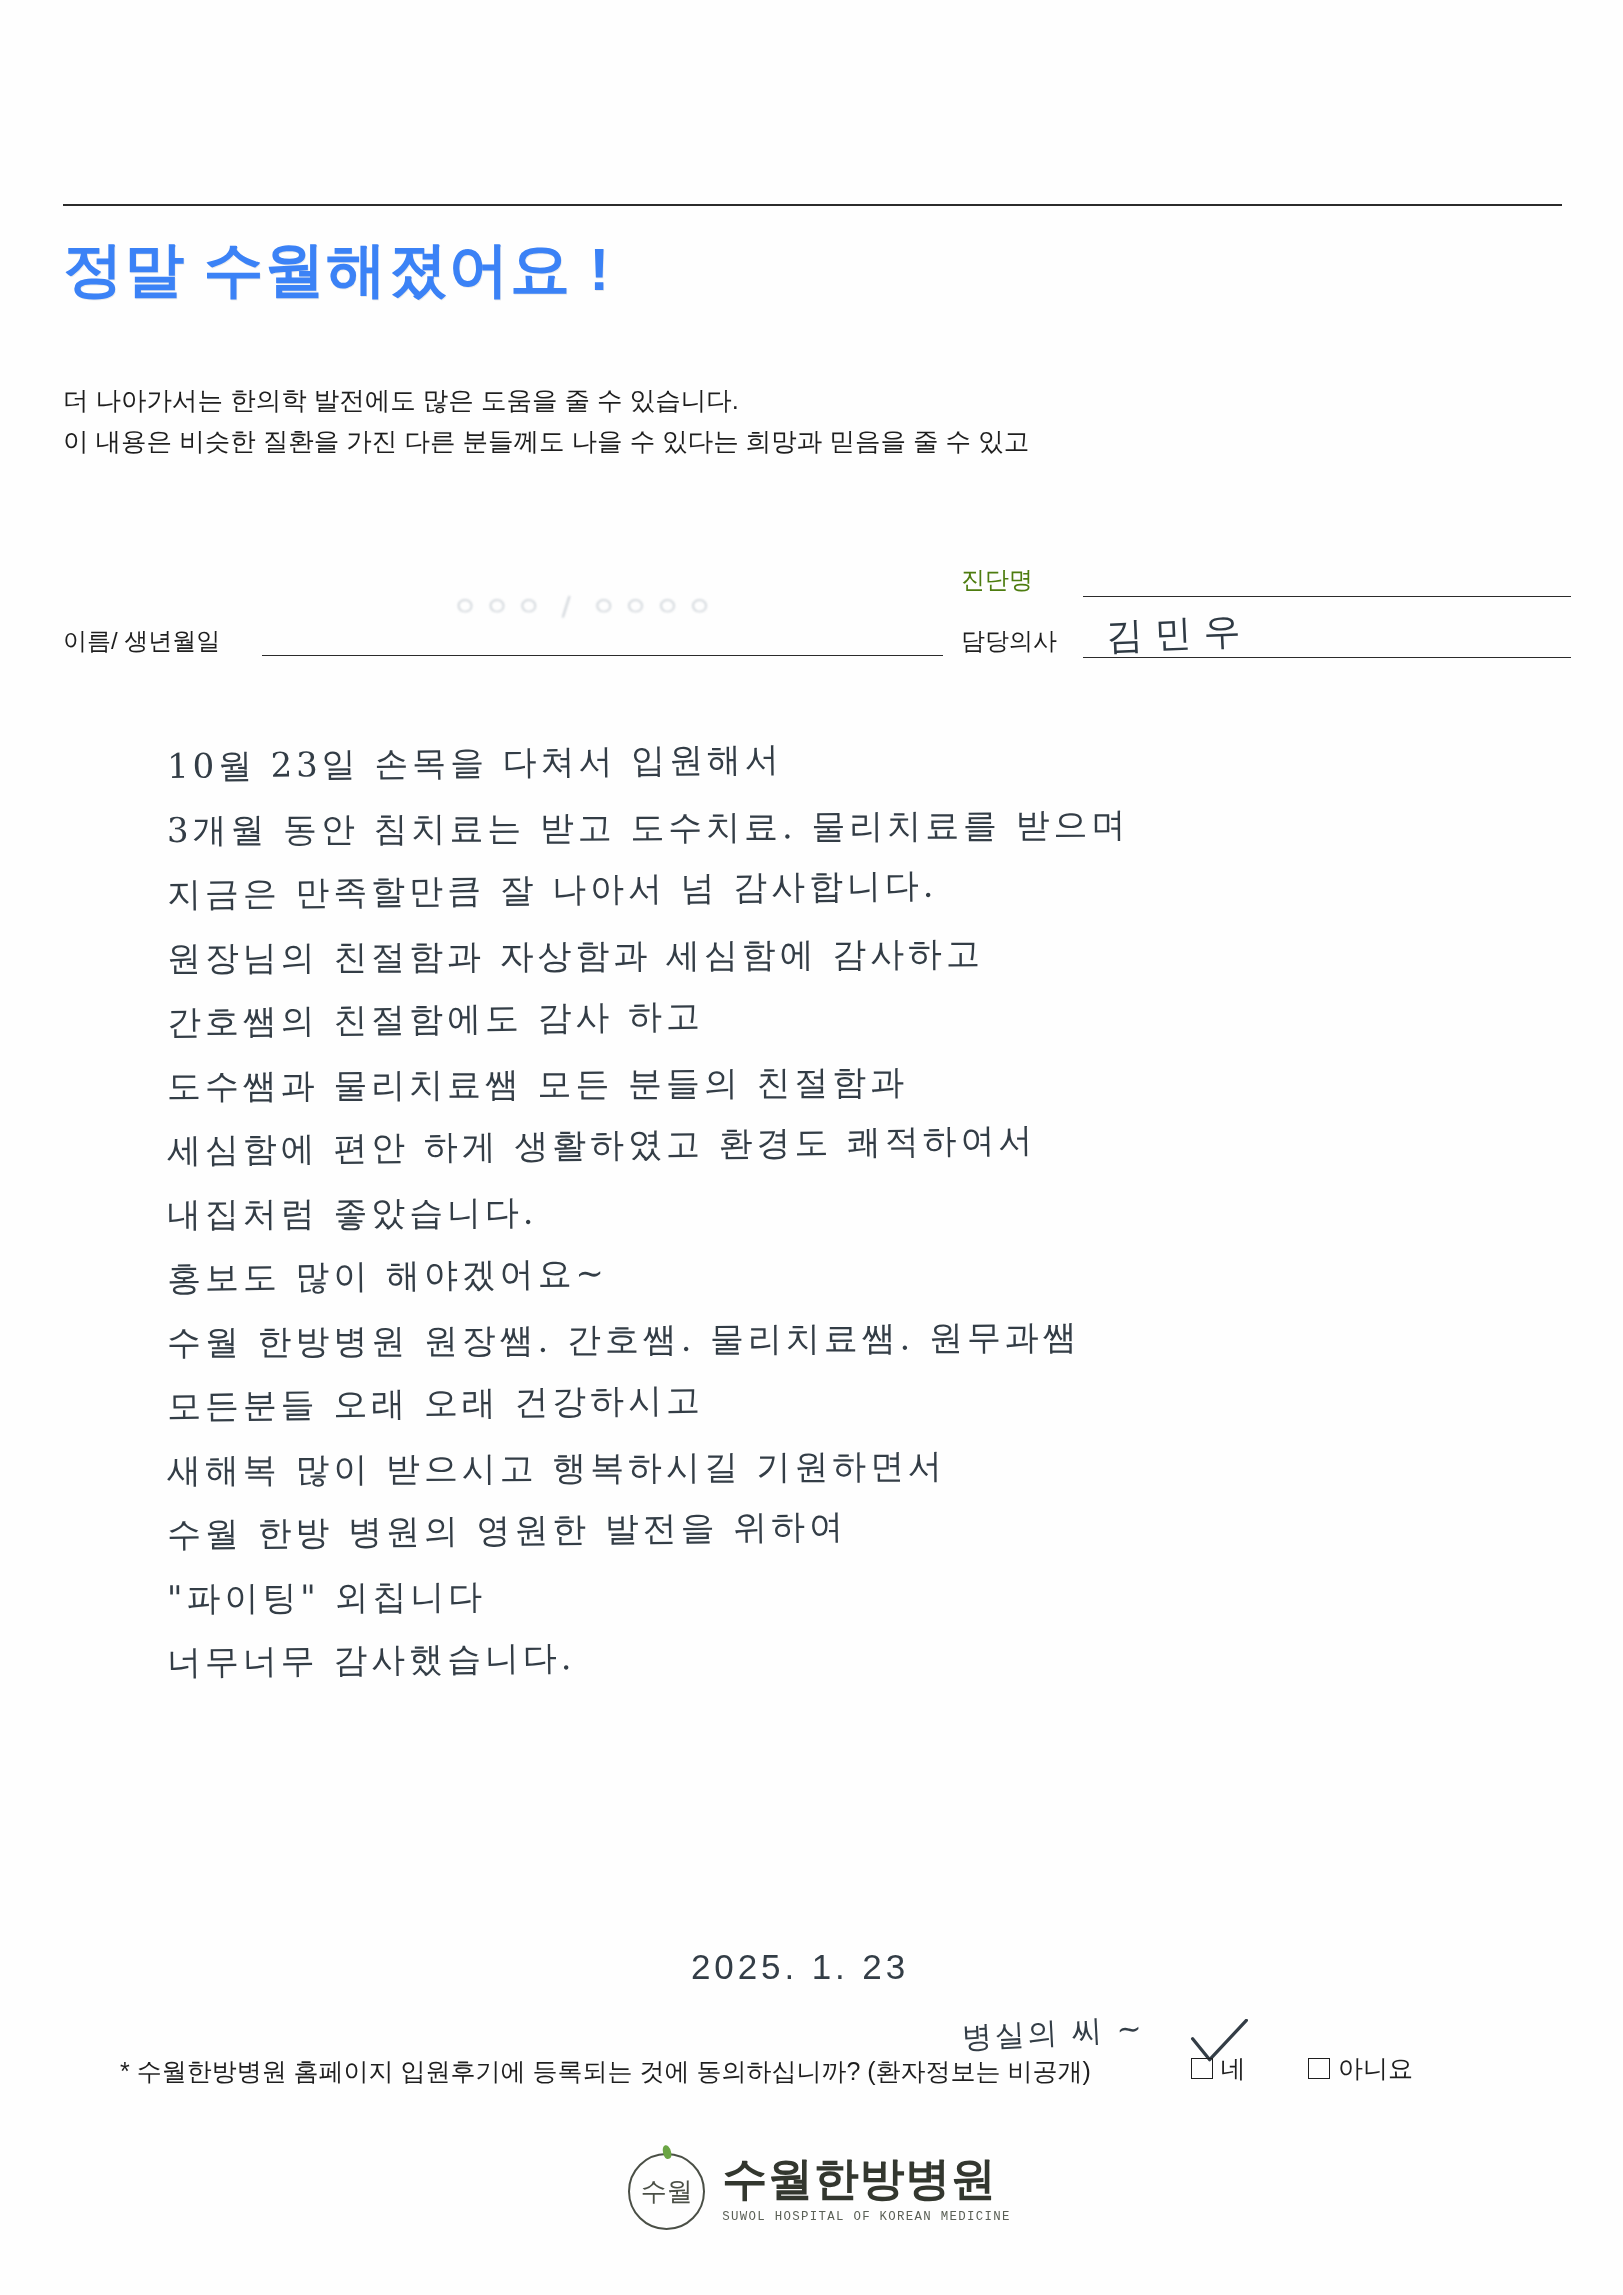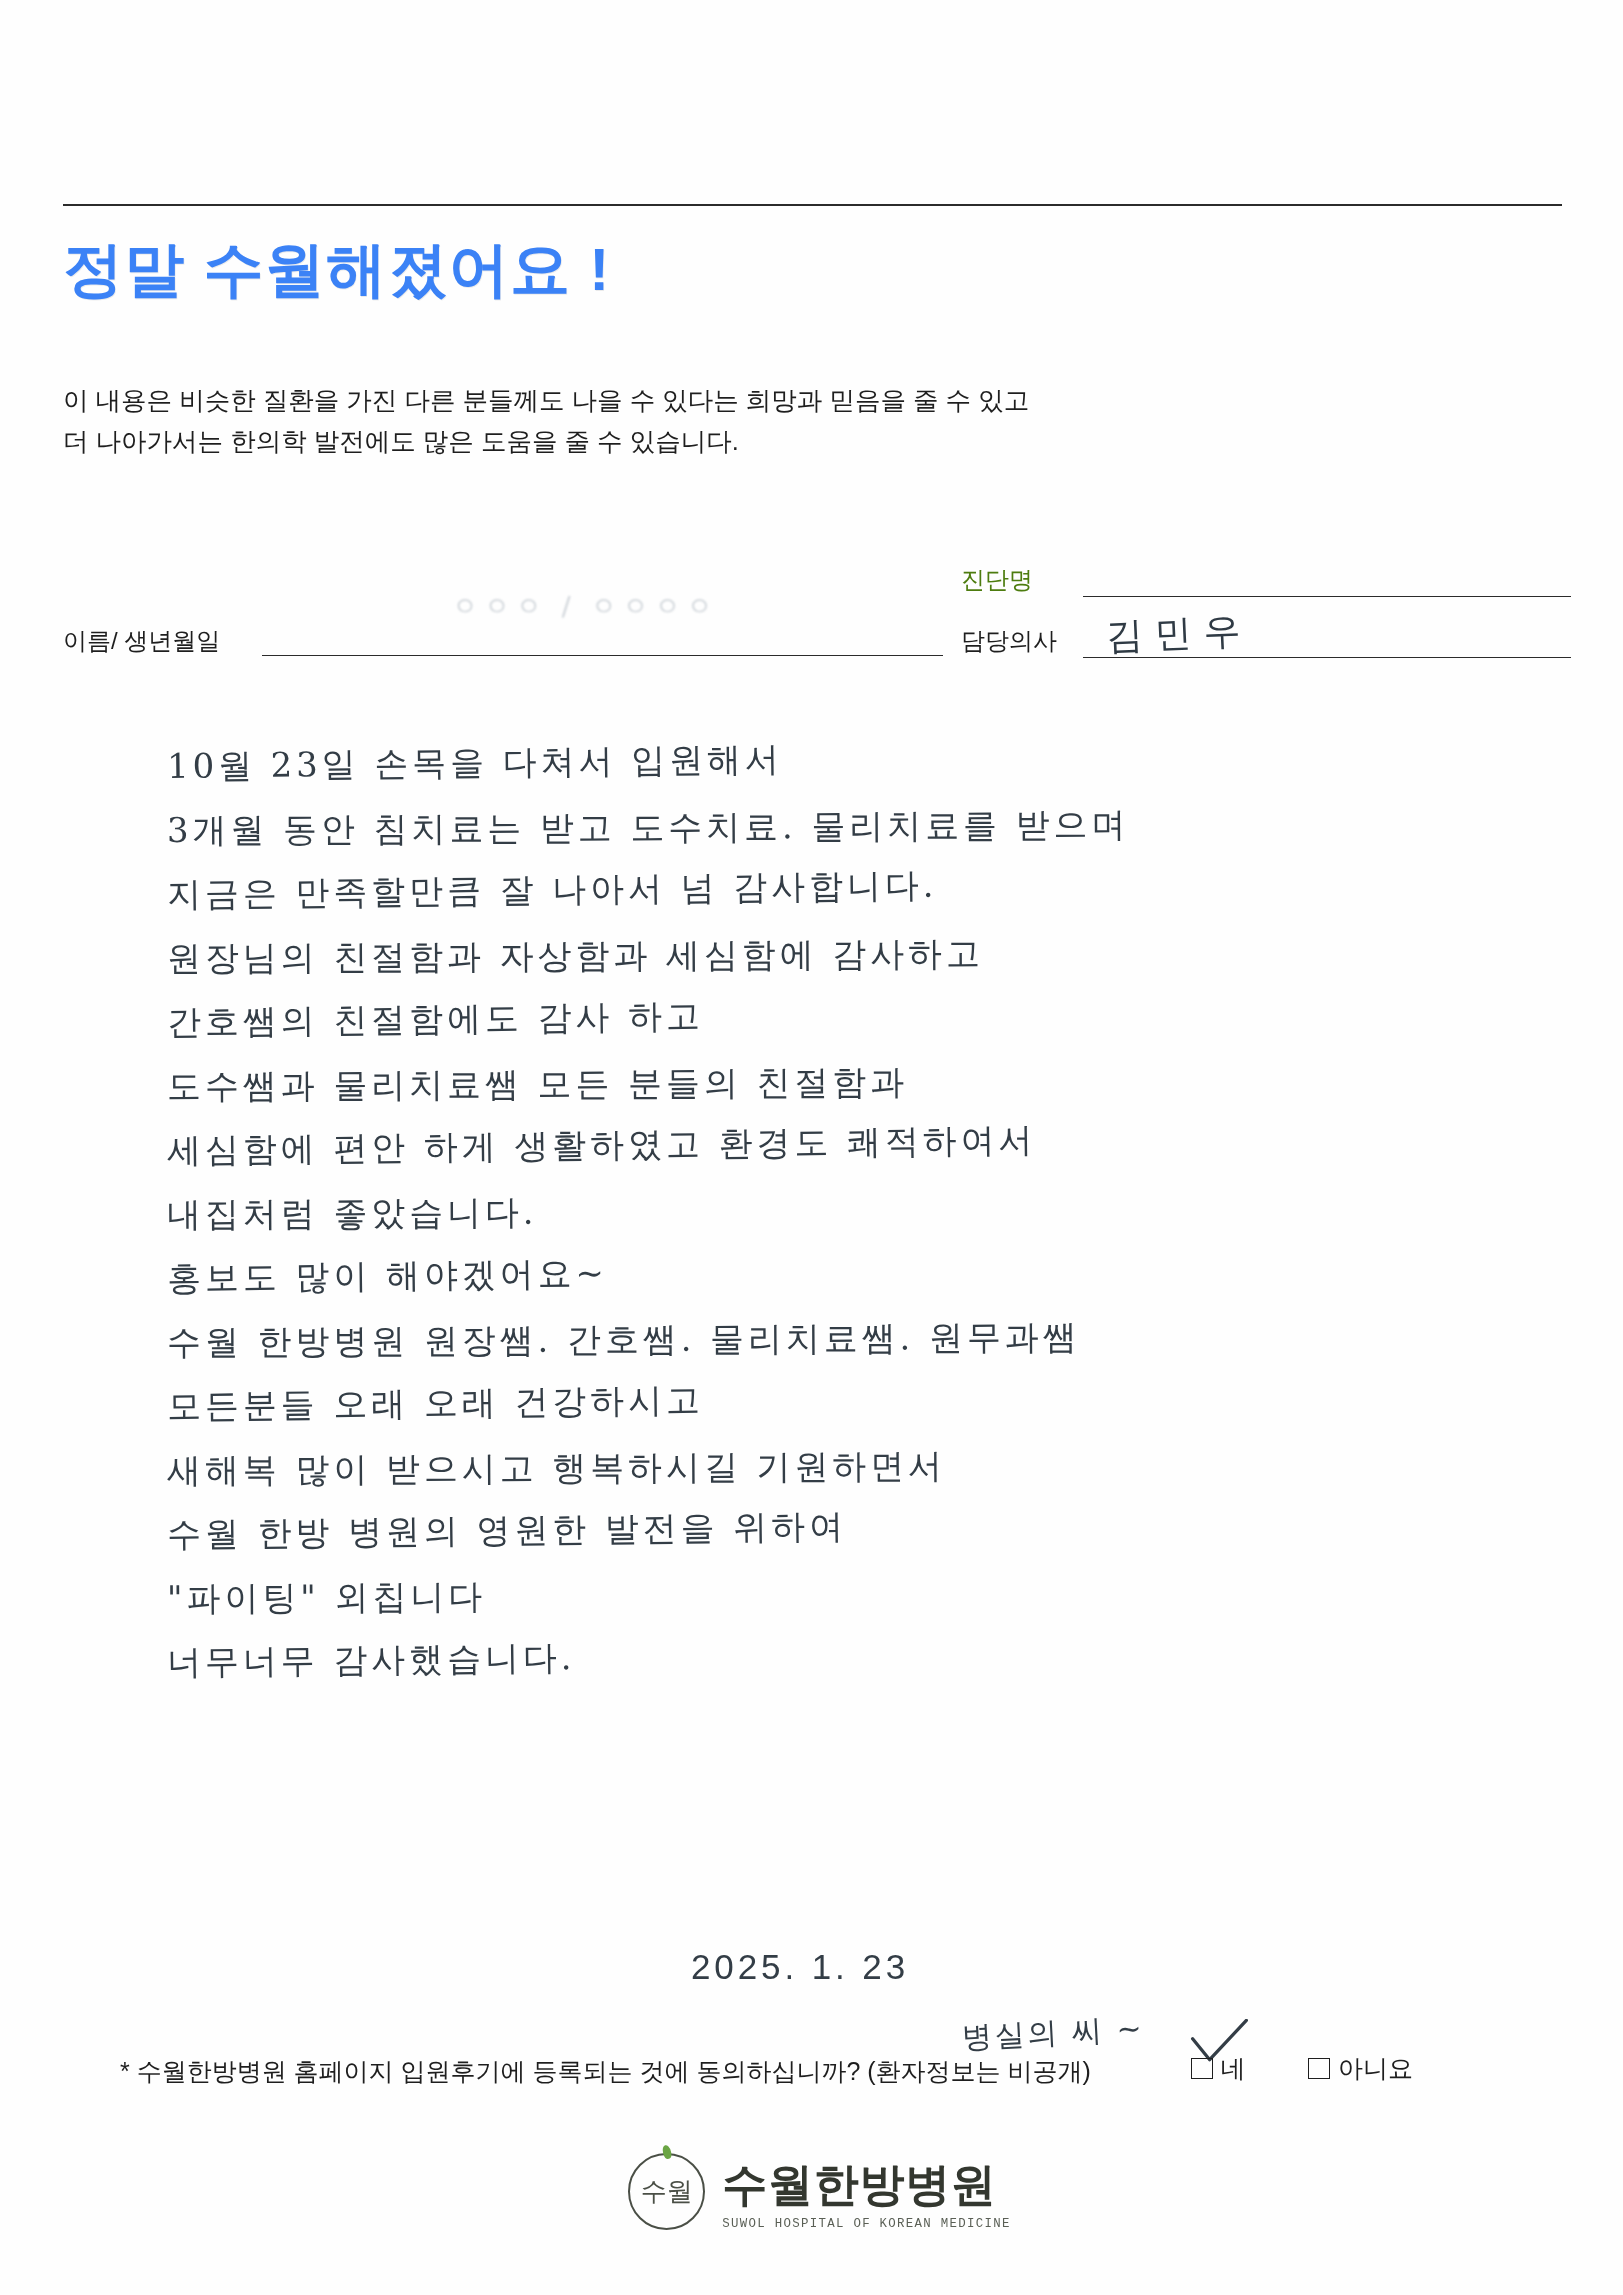--- a/index.html
+++ b/index.html
@@ -208,21 +208,21 @@
     display: inline-block;
   }
 
   
   .footer {
     position: absolute;
     left: 16px; right: 0;
     top: 2153px;
     display: flex;
     justify-content: center;
-    align-items: flex-end;
+    align-items: center;
     gap: 17px;
   }
   .logo-mark {
     width: 73px; height: 73px;
     border: 2.6px solid #4a4f46;
     border-radius: 50%;
     position: relative;
     display: flex; align-items: center; justify-content: center;
     font-family: "DejaVu Serif", serif;
     font-size: 26px;
@@ -258,22 +258,22 @@
 </head>
 <body>
 
 <div class="page">
 
   <div class="top-rule"></div>
 
   <div class="headline">정말 수월해졌어요 !</div>
 
   <div class="instructions">
+    <div>더 나아가서는 한의학 발전에도 많은 도움을 줄 수 있습니다.</div>
     <div>이 내용은 비슷한 질환을 가진 다른 분들께도 나을 수 있다는 희망과 믿음을 줄 수 있고</div>
-    <div>더 나아가서는 한의학 발전에도 많은 도움을 줄 수 있습니다.</div>
   </div>
 
   <div class="field-name-label">이름/ 생년월일</div>
   <div class="field-name-value">ㅇㅇㅇ / ㅇㅇㅇㅇ</div>
   <div class="field-name-line"></div>
 
   <div class="field-dx-label">진단명</div>
   <div class="field-dx-line"></div>
 
   <div class="field-doc-label">담당의사</div>

